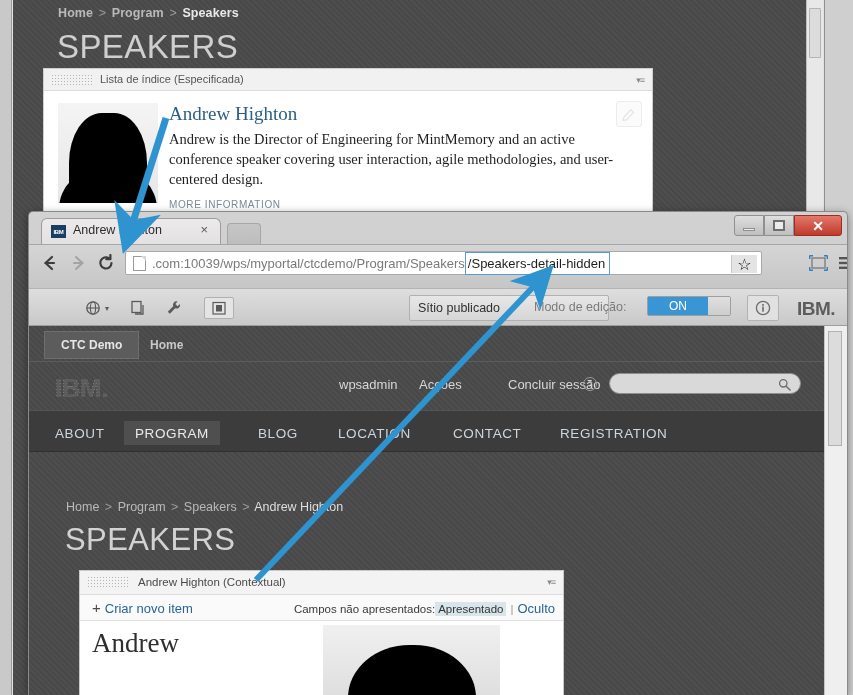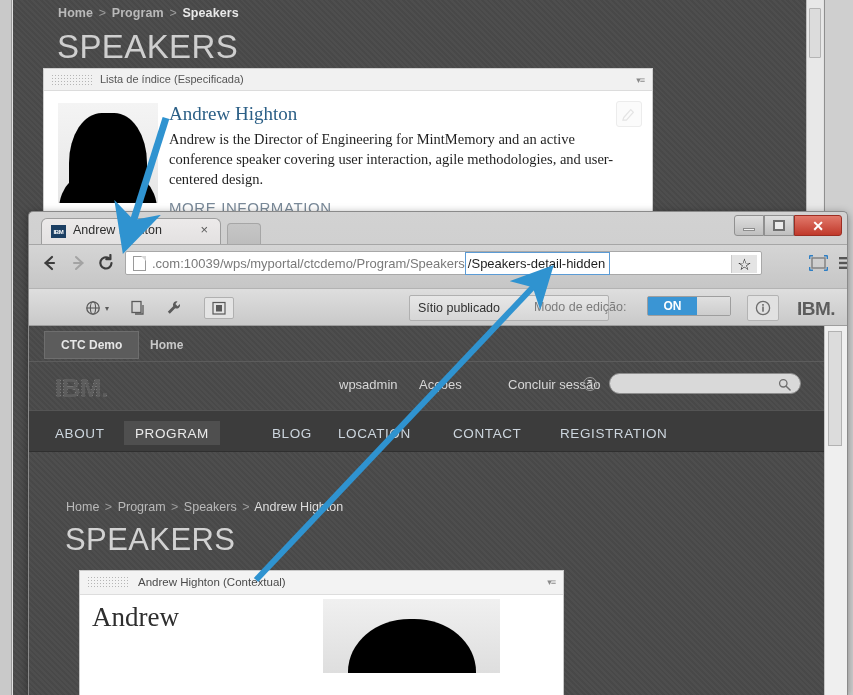--- a/index.html
+++ b/index.html
@@ -36,21 +36,21 @@
   .bg-portlet-title { position: absolute; left: 56px; top: 4px; font-size: 11px; color: #555; }
   .portlet-menu { position: absolute; right: 8px; top: 6px; font-size: 9px; color: #8a8a8a; letter-spacing: -1px; }
   .bg-portlet-body { position: relative; padding: 12px 14px 16px 14px; min-height: 120px; }
   .bg-photo { position: absolute; left: 14px; top: 12px; width: 100px; height: 100px;
      background: linear-gradient(180deg,#f4f4f4,#e6e6e6); overflow: hidden; }
   .silhouette { position: absolute; left: 50%; bottom: -6px; transform: translateX(-50%); width: 78px; height: 96px; background: #000;
      border-radius: 42% 42% 18% 18% / 52% 52% 12% 12%; }
   .silhouette:after { content: ""; position: absolute; left: 50%; bottom: 0; transform: translateX(-50%); width: 98px; height: 40px; background: #000; border-radius: 46px 46px 0 0; }
   .bg-sp-name { position: absolute; left: 125px; top: 12px; font-family: "Liberation Serif", serif; font-size: 19px; color: #2b5f86; }
   .bg-sp-bio { position: absolute; left: 125px; top: 38px; width: 450px; font-family: "Liberation Serif", serif; font-size: 14.5px; line-height: 20px; color: #1f1f1f; }
-  .bg-sp-more { position: absolute; left: 125px; top: 108px; font-size: 15px; letter-spacing: .6px; color: #7a8a99; }
+  .bg-sp-more { position: absolute; left: 125px; top: 108px; font-size: 10px; letter-spacing: .6px; color: #7a8a99; }
   .bg-edit-btn { position: absolute; right: 10px; top: 10px; width: 26px; height: 26px; border: 1px solid #ececec; border-radius: 3px; background: #fbfbfb; }
   .bg-edit-btn svg { position: absolute; left: 5px; top: 5px; }
 
   
   .chrome-win {
     position: absolute; left: 28px; top: 211px; width: 820px; height: 484px;
     background: linear-gradient(180deg,#d2d2d2 0%, #c3c3c3 48%, #b9b9b9 100%);
     border: 1px solid #8a8a8a; border-bottom: none;
     border-radius: 5px 5px 0 0;
     box-shadow: 0 2px 9px rgba(0,0,0,.38);
@@ -107,21 +107,21 @@
   .adm-wrench{ left: 132px; width: 26px; }
   .adm-board { left: 175px; width: 30px; border: 1px solid #b0b0b0; background: #e4e4e4; border-radius: 2px; }
   .adm-pub {
     position: absolute; left: 380px; top: 6px; height: 26px; min-width: 200px;
     background: linear-gradient(180deg,#e7e7e7,#d6d6d6); border: 1px solid #b0b0b0; border-radius: 2px;
     display: flex; align-items: center; padding: 0 8px; font-size: 12.5px; color: #2f2f2f;
   }
   .adm-pub .caret { margin-left: 10px; font-size: 8px; color: #6a6a6a; }
   .adm-mode { position: absolute; left: 505px; top: 11px; font-size: 12.5px; color: #7b7b7b; }
   .adm-toggle { position: absolute; left: 618px; top: 7px; width: 84px; height: 20px; border: 1px solid #9e9e9e; border-radius: 2px; background: #d4d4d4; display: flex; }
-  .adm-toggle .on { width: 49px; background: #3a95d4; color: #fff; font-size: 12px; font-weight: bold; display: flex; align-items: center; justify-content: center; }
+  .adm-toggle .on { width: 60px; background: #3a95d4; color: #fff; font-size: 12px; font-weight: normal; display: flex; align-items: center; justify-content: center; }
   .adm-toggle .off { flex: 1; background: linear-gradient(180deg,#e0e0e0,#cdcdcd); }
   .adm-info { position: absolute; left: 718px; top: 6px; width: 32px; height: 26px; border: 1px solid #b3b3b3; background: #e1e1e1; border-radius: 2px; display: flex; align-items: center; justify-content: center; }
   .ibm-logo { display: inline-block; font-weight: bold; letter-spacing: -0.5px; color: #5d5d5d;
     background-image: repeating-linear-gradient(0deg, transparent 0 2px, rgba(255,255,255,.85) 2px 3px);
     -webkit-background-clip: text; }
   .adm-ibm { position: absolute; left: 768px; top: 9px; font-size: 19px; }
 
   
   .viewport { position: relative; height: 372px; overflow: hidden; background: #3f3f3f; }
   .vp-dark {
@@ -353,21 +353,21 @@
             <svg width="13" height="13" viewBox="0 0 14 14">
               <circle cx="5.7" cy="5.7" r="4" fill="none" stroke="#6f6f6f" stroke-width="1.4"></circle>
               <path d="M8.8 8.8 L13 13" stroke="#6f6f6f" stroke-width="1.6" stroke-linecap="round"></path>
             </svg>
           </div>
         </div>
 
         <div class="pg-nav">
           <div class="pg-nav-item" style="left:15px">ABOUT</div>
           <div class="pg-nav-item active" style="left:95px">PROGRAM</div>
-          <div class="pg-nav-item" style="left:232px">BLOG</div>
+          <div class="pg-nav-item" style="left:218px">BLOG</div>
           <div class="pg-nav-item" style="left:298px">LOCATION</div>
           <div class="pg-nav-item" style="left:413px">CONTACT</div>
           <div class="pg-nav-item" style="left:520px">REGISTRATION</div>
         </div>
 
         <div class="pg-crumb">
           <span>Home</span>
           <span class="sep">&gt;</span>
           <span>Program</span>
           <span class="sep">&gt;</span>
@@ -376,20 +376,28 @@
           <span class="last">Andrew Highton</span>
         </div>
 
         <div class="pg-title">SPEAKERS</div>
 
         <div class="ctx-portlet">
           <div class="ctx-bar">
             <span class="grip"></span>
             <span class="ctx-title">Andrew Highton (Contextual)</span>
             <span class="portlet-menu">▾≡</span>
+          </div>
+          <div class="ctx-actions">
+            <span class="ctx-new">
+              <span class="plus">+</span><span>Criar novo item</span>
+            </span>
+            <span class="ctx-fields">
+              <span>Campos não apresentados:</span><span class="sel">Apresentado</span><span class="divider">|</span><span class="lnk">Oculto</span>
+            </span>
           </div>
           <div class="ctx-body">
             <div class="ctx-name">
               <span>Andrew</span><br>
             </div>
             <div class="ctx-photo">
               <div class="ctx-sil"></div>
             </div>
           </div>
         </div>

